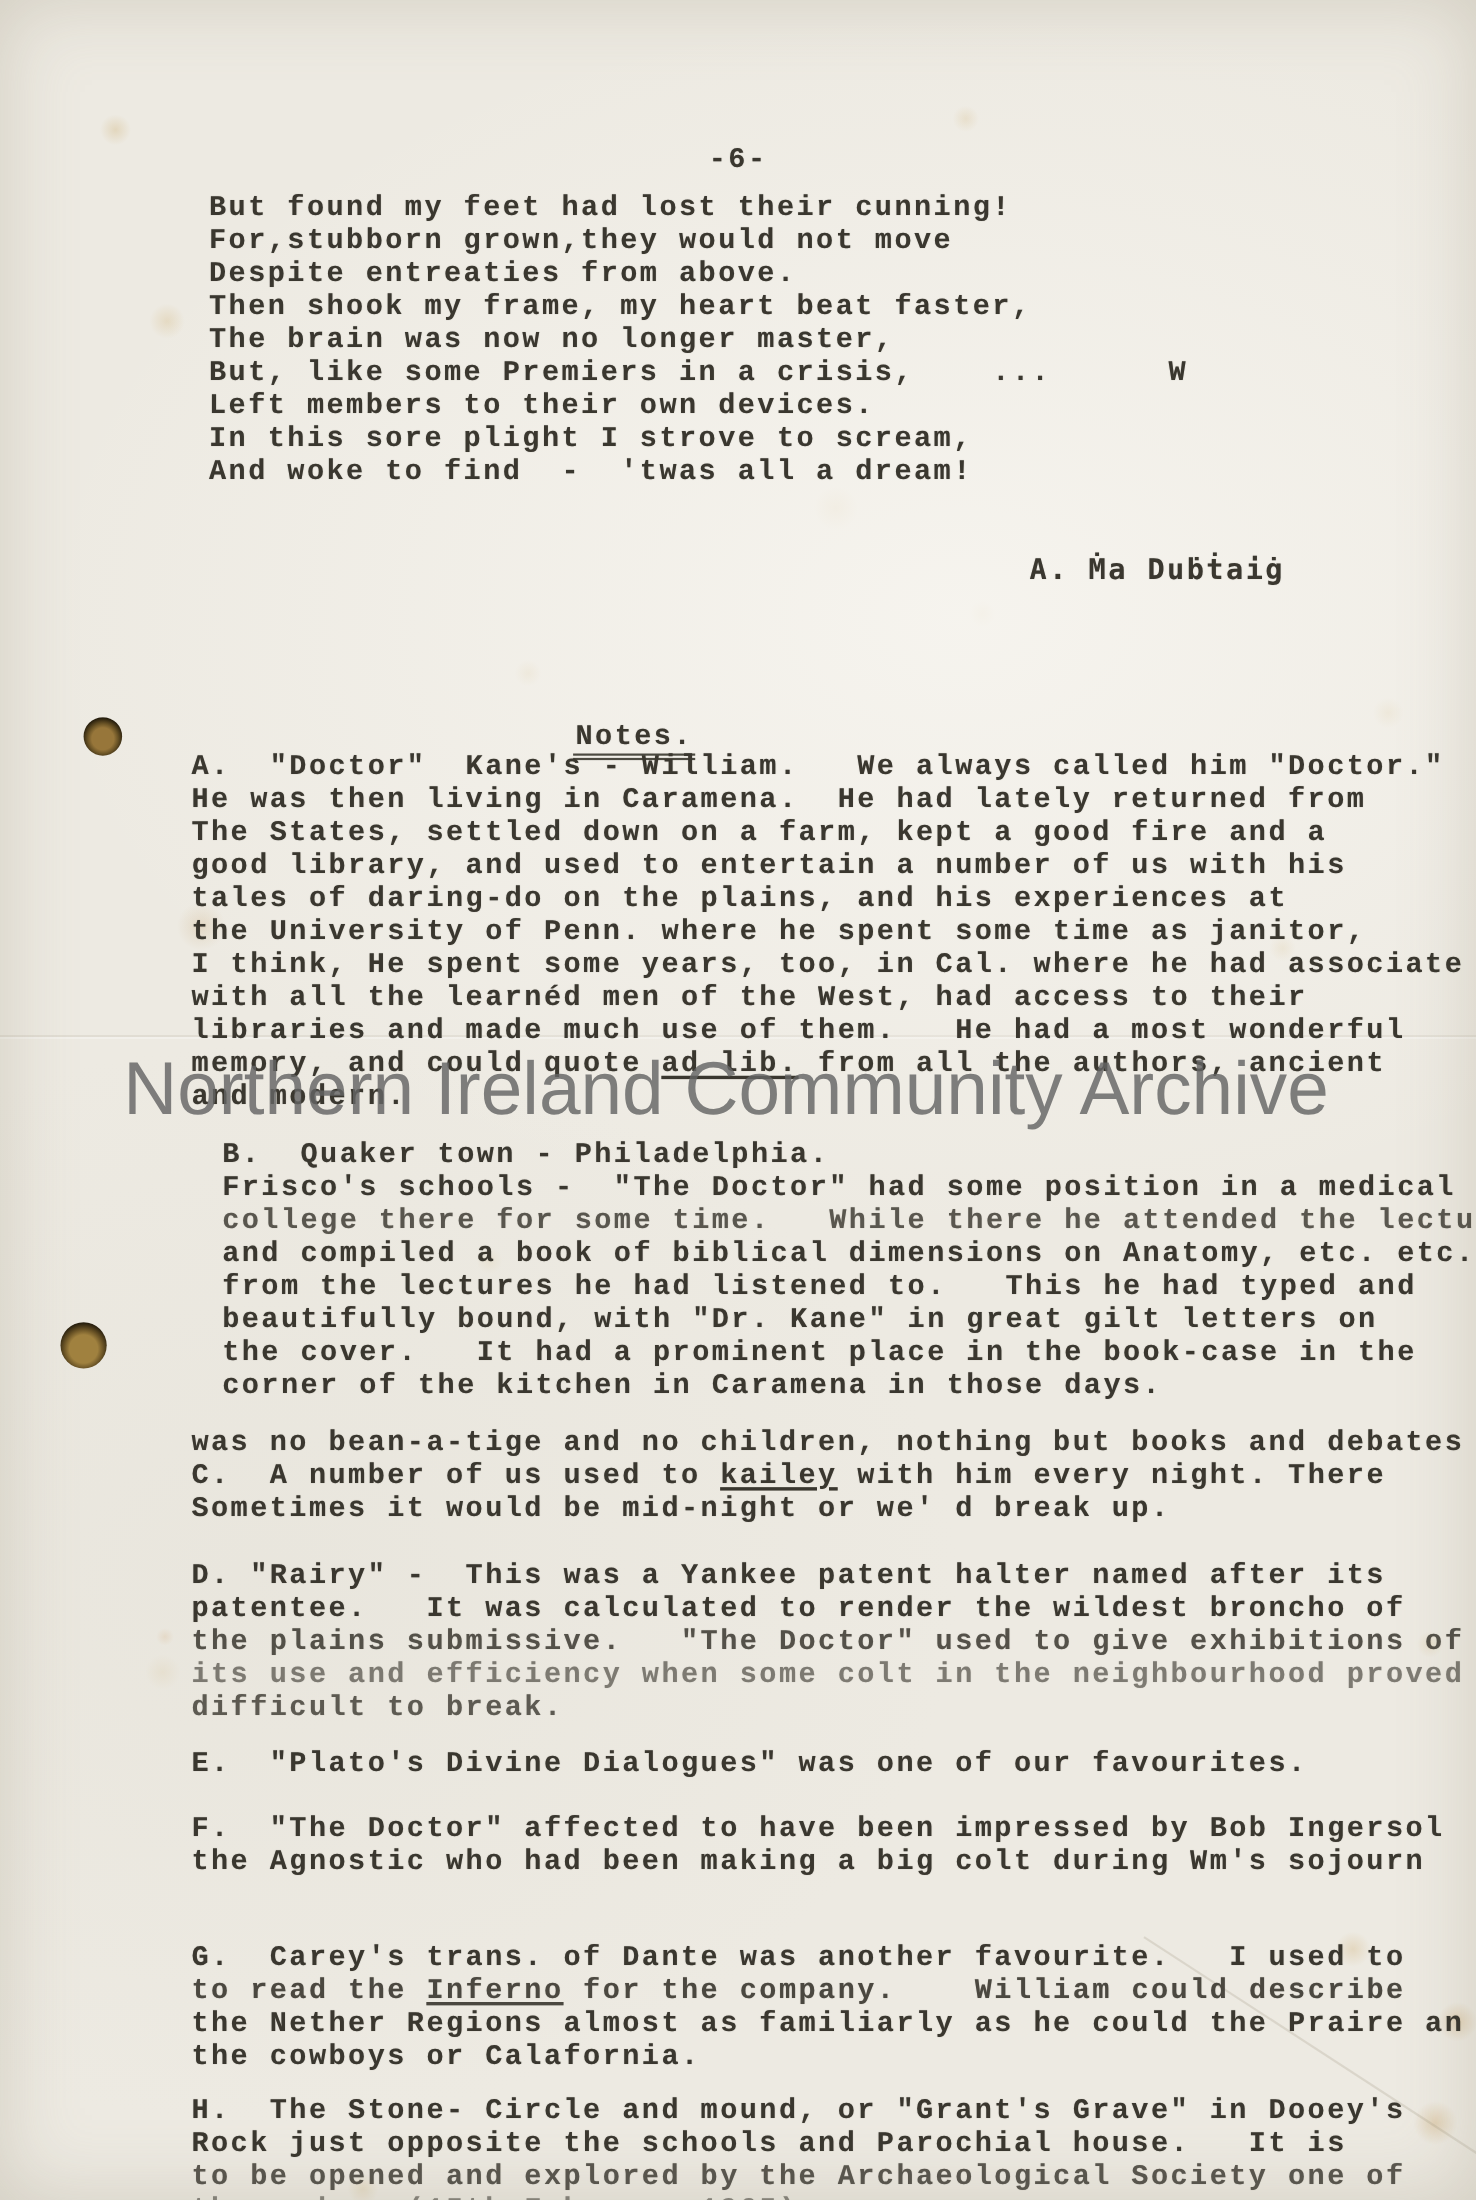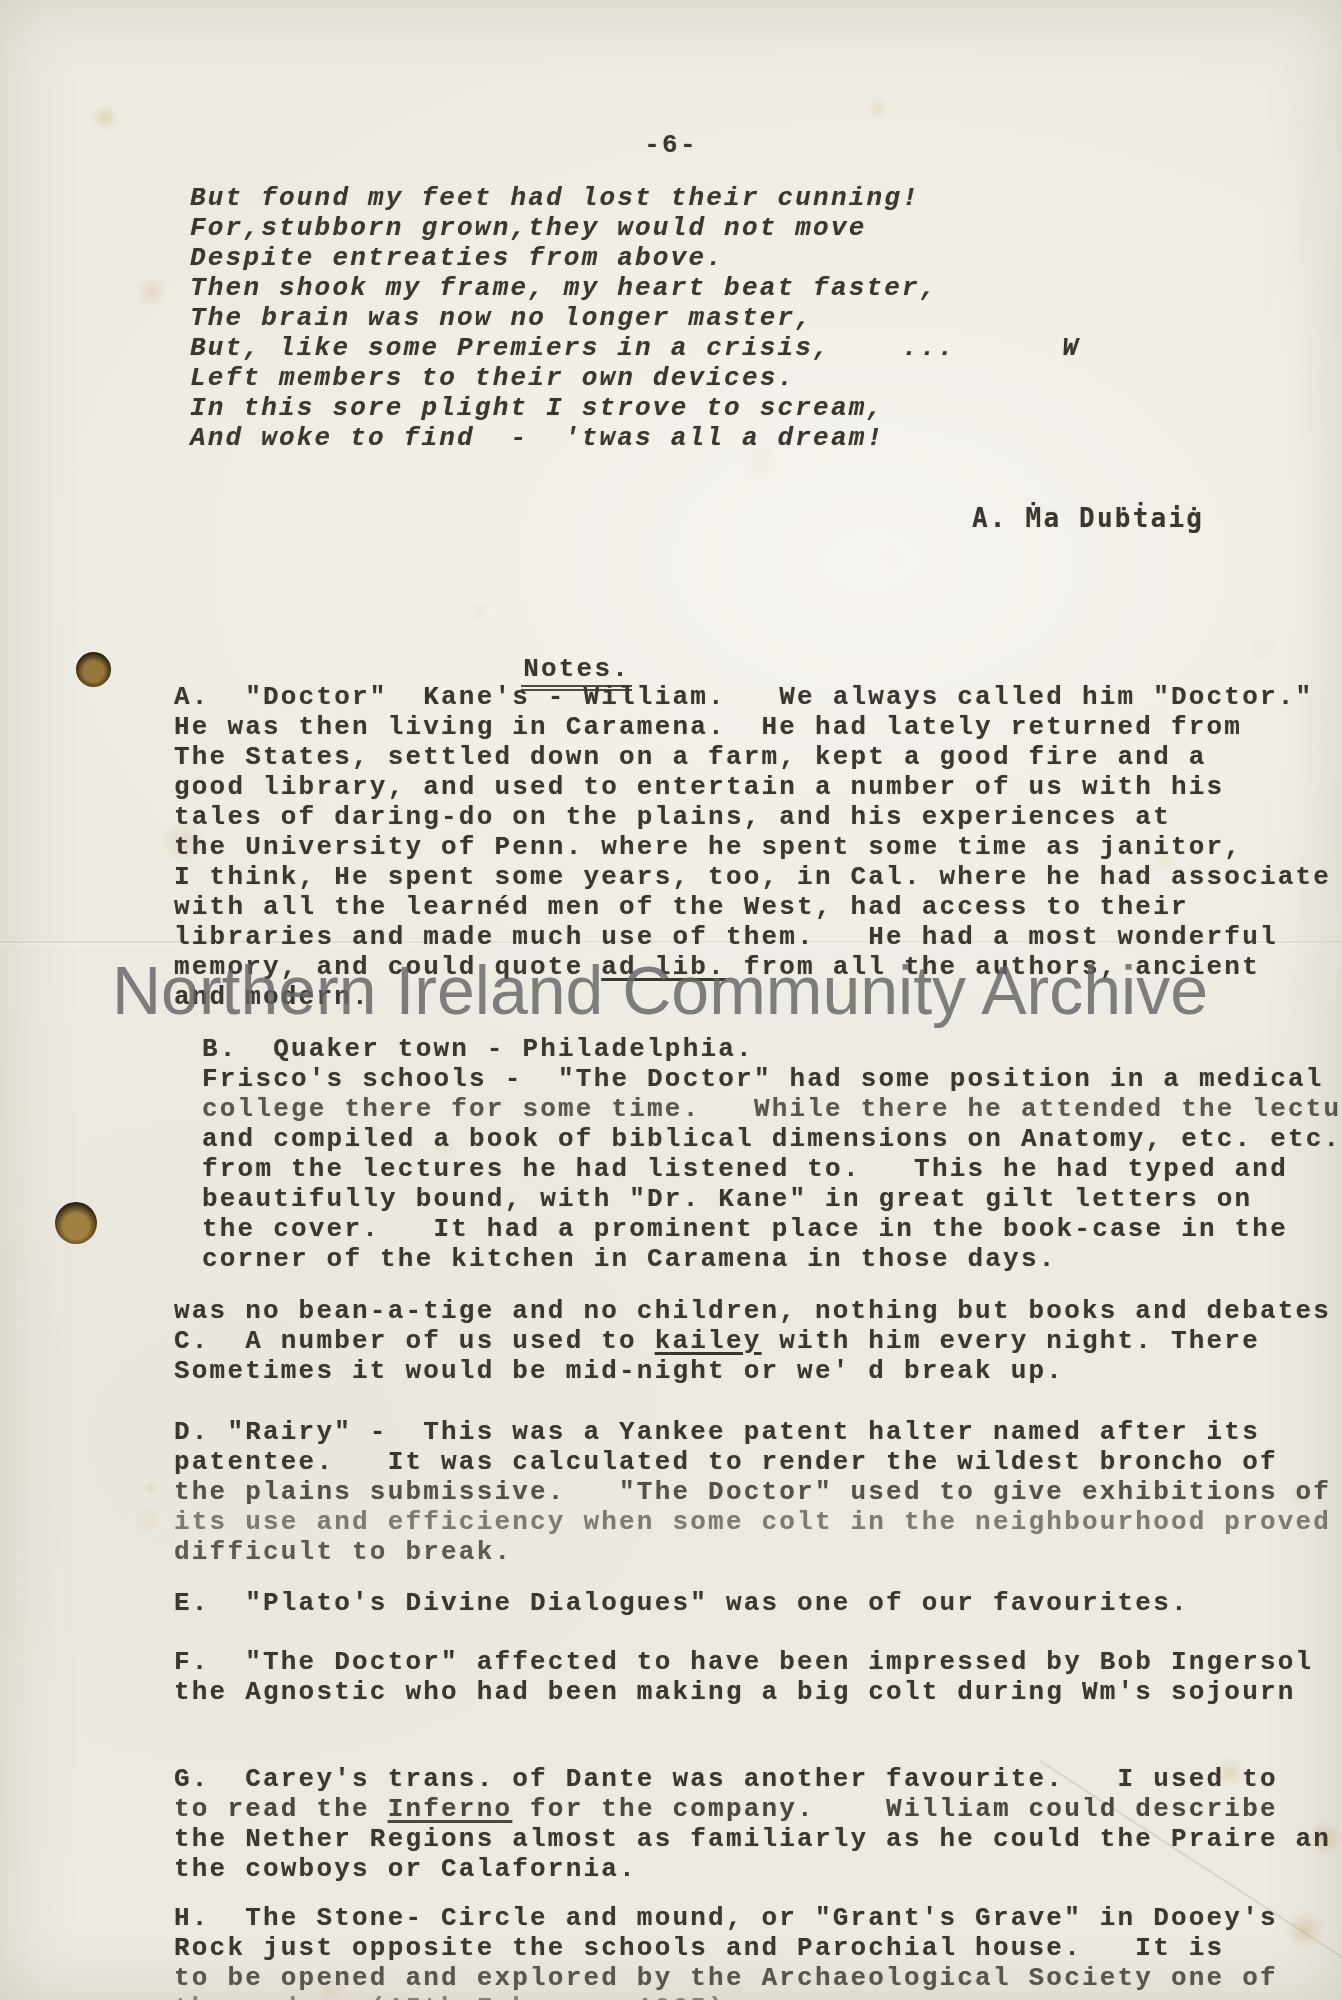--- a/index.html
+++ b/index.html
@@ -40,22 +40,22 @@
     position:absolute;
     font-size:26px;
     font-weight:700;
     letter-spacing:2.2px;
     line-height:30px;
     white-space:pre;
     text-shadow:0 0 1px rgba(58,55,47,.35);
   }
   .line{height:30px;white-space:pre;}
   .page-number{left:0;width:100%;text-align:center;top:130px;}
-  .poem{left:190px;top:183px;font-style:italic;}
-  .signature{left:972px;top:503px;font-family:"DejaVu Sans Mono",monospace;}
+  .poem{left:190px;top:173px;}
+  .signature{left:936px;top:503px;font-family:"DejaVu Sans Mono",monospace;}
   .notes-heading{left:0;width:1082px;text-align:center;top:624px;}
   .notes-heading span{border-bottom:6px double rgba(58,55,47,.9);padding:0 2px 1px 2px;}
   .note{left:174px;}
   .note-a{top:682px;}
   .note-b{top:1034px;margin-left:28px;}
   .note-c{top:1296px;}
   .note-d{top:1417px;}
   .note-e{top:1588px;}
   .note-f{top:1647px;}
   .note-g{top:1764px;}

